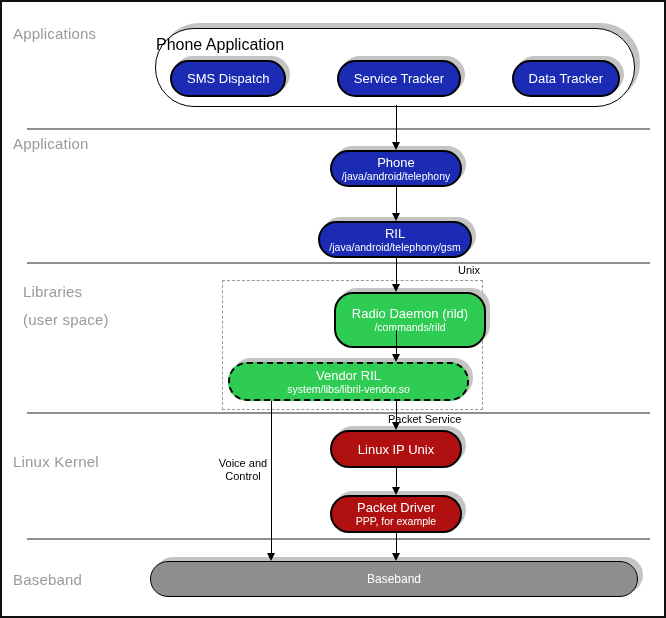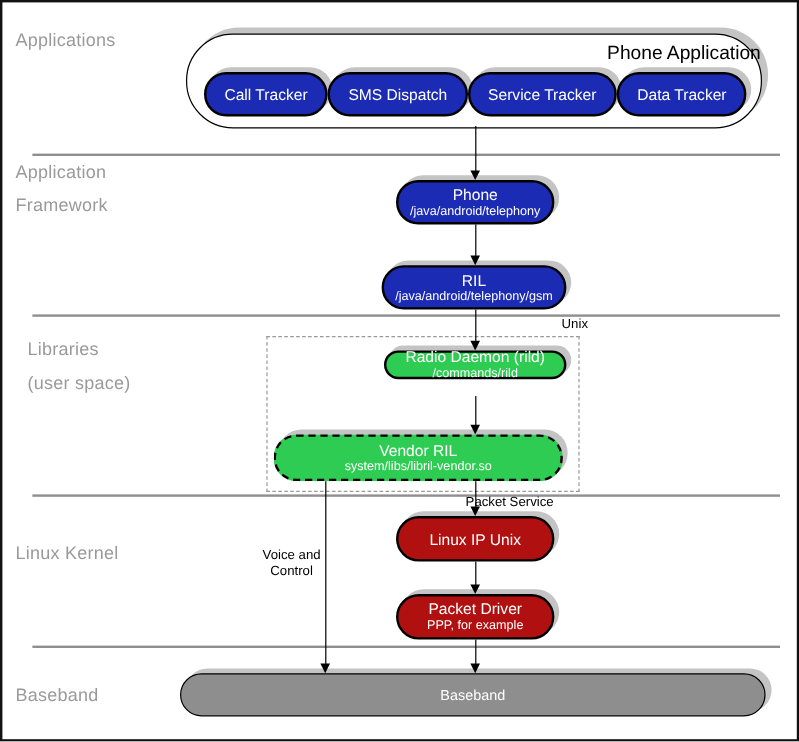--- a/index.html
+++ b/index.html
@@ -27,21 +27,21 @@
   }
   .app-container{
     position:absolute;
     left:153px;top:26px;width:478px;height:77px;
     background:#fff;
     border:1px solid #000;
     border-radius:39px;
     box-shadow:5px -5px 0 0 var(--shadow,#c4c4c4);
   }
   .app-container-title{
-    text-align:right;
+    text-align:left;
     padding-top:7px;
     font-size:16px;
     color:#000;
   }
   .app-pill-row{
     position:absolute;
     left:14px;right:14px;bottom:9px;
     display:flex;
     justify-content:space-between;
     align-items:center;
@@ -110,61 +110,59 @@
 </style>
 </head>
 <body>
 
 <div class="canvas" style="--blue: #1b2bb3; --green: #2ecc52; --red: #b11010; --gray: #8e8e8e; --shadow: #c4c4c4; --label-gray: #9a9a9a; --divider-gray: #8f8f8f;">
 
   <div class="layer-label" style="left:11px;top:18px;">Applications</div>
 
   <div class="layer-label" style="left:11px;top:128px;">
     <div>Application</div>
-    <div>Framework</div>
   </div>
 
   <div class="layer-label" style="left:21px;top:276px;">
     <div>Libraries</div>
     <div>(user space)</div>
   </div>
 
   <div class="layer-label" style="left:11px;top:446px;">Linux Kernel</div>
 
   <div class="layer-label" style="left:11px;top:564px;">Baseband</div>
 
   <div class="divider" style="top:126px;"></div>
   <div class="divider" style="top:260px;"></div>
   <div class="divider" style="top:410px;"></div>
   <div class="divider" style="top:536px;"></div>
 
   <div class="app-container">
     <div class="app-container-title">Phone Application</div>
     <div class="app-pill-row">
-      <div class="pill app-pill">Call Tracker</div>
       <div class="pill app-pill">SMS Dispatch</div>
       <div class="pill app-pill">Service Tracker</div>
       <div class="pill app-pill">Data Tracker</div>
     </div>
   </div>
 
   <div class="dashed-box"></div>
-  <div class="small-note" style="left:428px;top:262px;width:60px;text-align:right;">Unix</div>
+  <div class="small-note" style="left:418px;top:262px;width:60px;text-align:right;">Unix</div>
 
   <div class="pill node blue" style="left:328px;top:148px;width:132px;height:37px;">
     <div class="title">Phone</div>
     <div class="subtitle">/java/android/telephony</div>
   </div>
 
   <div class="pill node blue" style="left:316px;top:219px;width:154px;height:37px;">
     <div class="title">RIL</div>
     <div class="subtitle">/java/android/telephony/gsm</div>
   </div>
 
-  <div class="pill node green" style="left:318px;top:290px;width:152px;height:24px;">
+  <div class="pill node green" style="left:332px;top:290px;width:152px;height:56px;">
     <div class="title">Radio Daemon (rild)</div>
     <div class="subtitle">/commands/rild</div>
   </div>
 
   <div class="pill node green dashed-border" style="left:226px;top:360px;width:241px;height:39px;">
     <div class="title">Vendor RIL</div>
     <div class="subtitle">system/libs/libril-vendor.so</div>
   </div>
 
   <div class="pill node red" style="left:328px;top:428px;width:132px;height:38px;">

